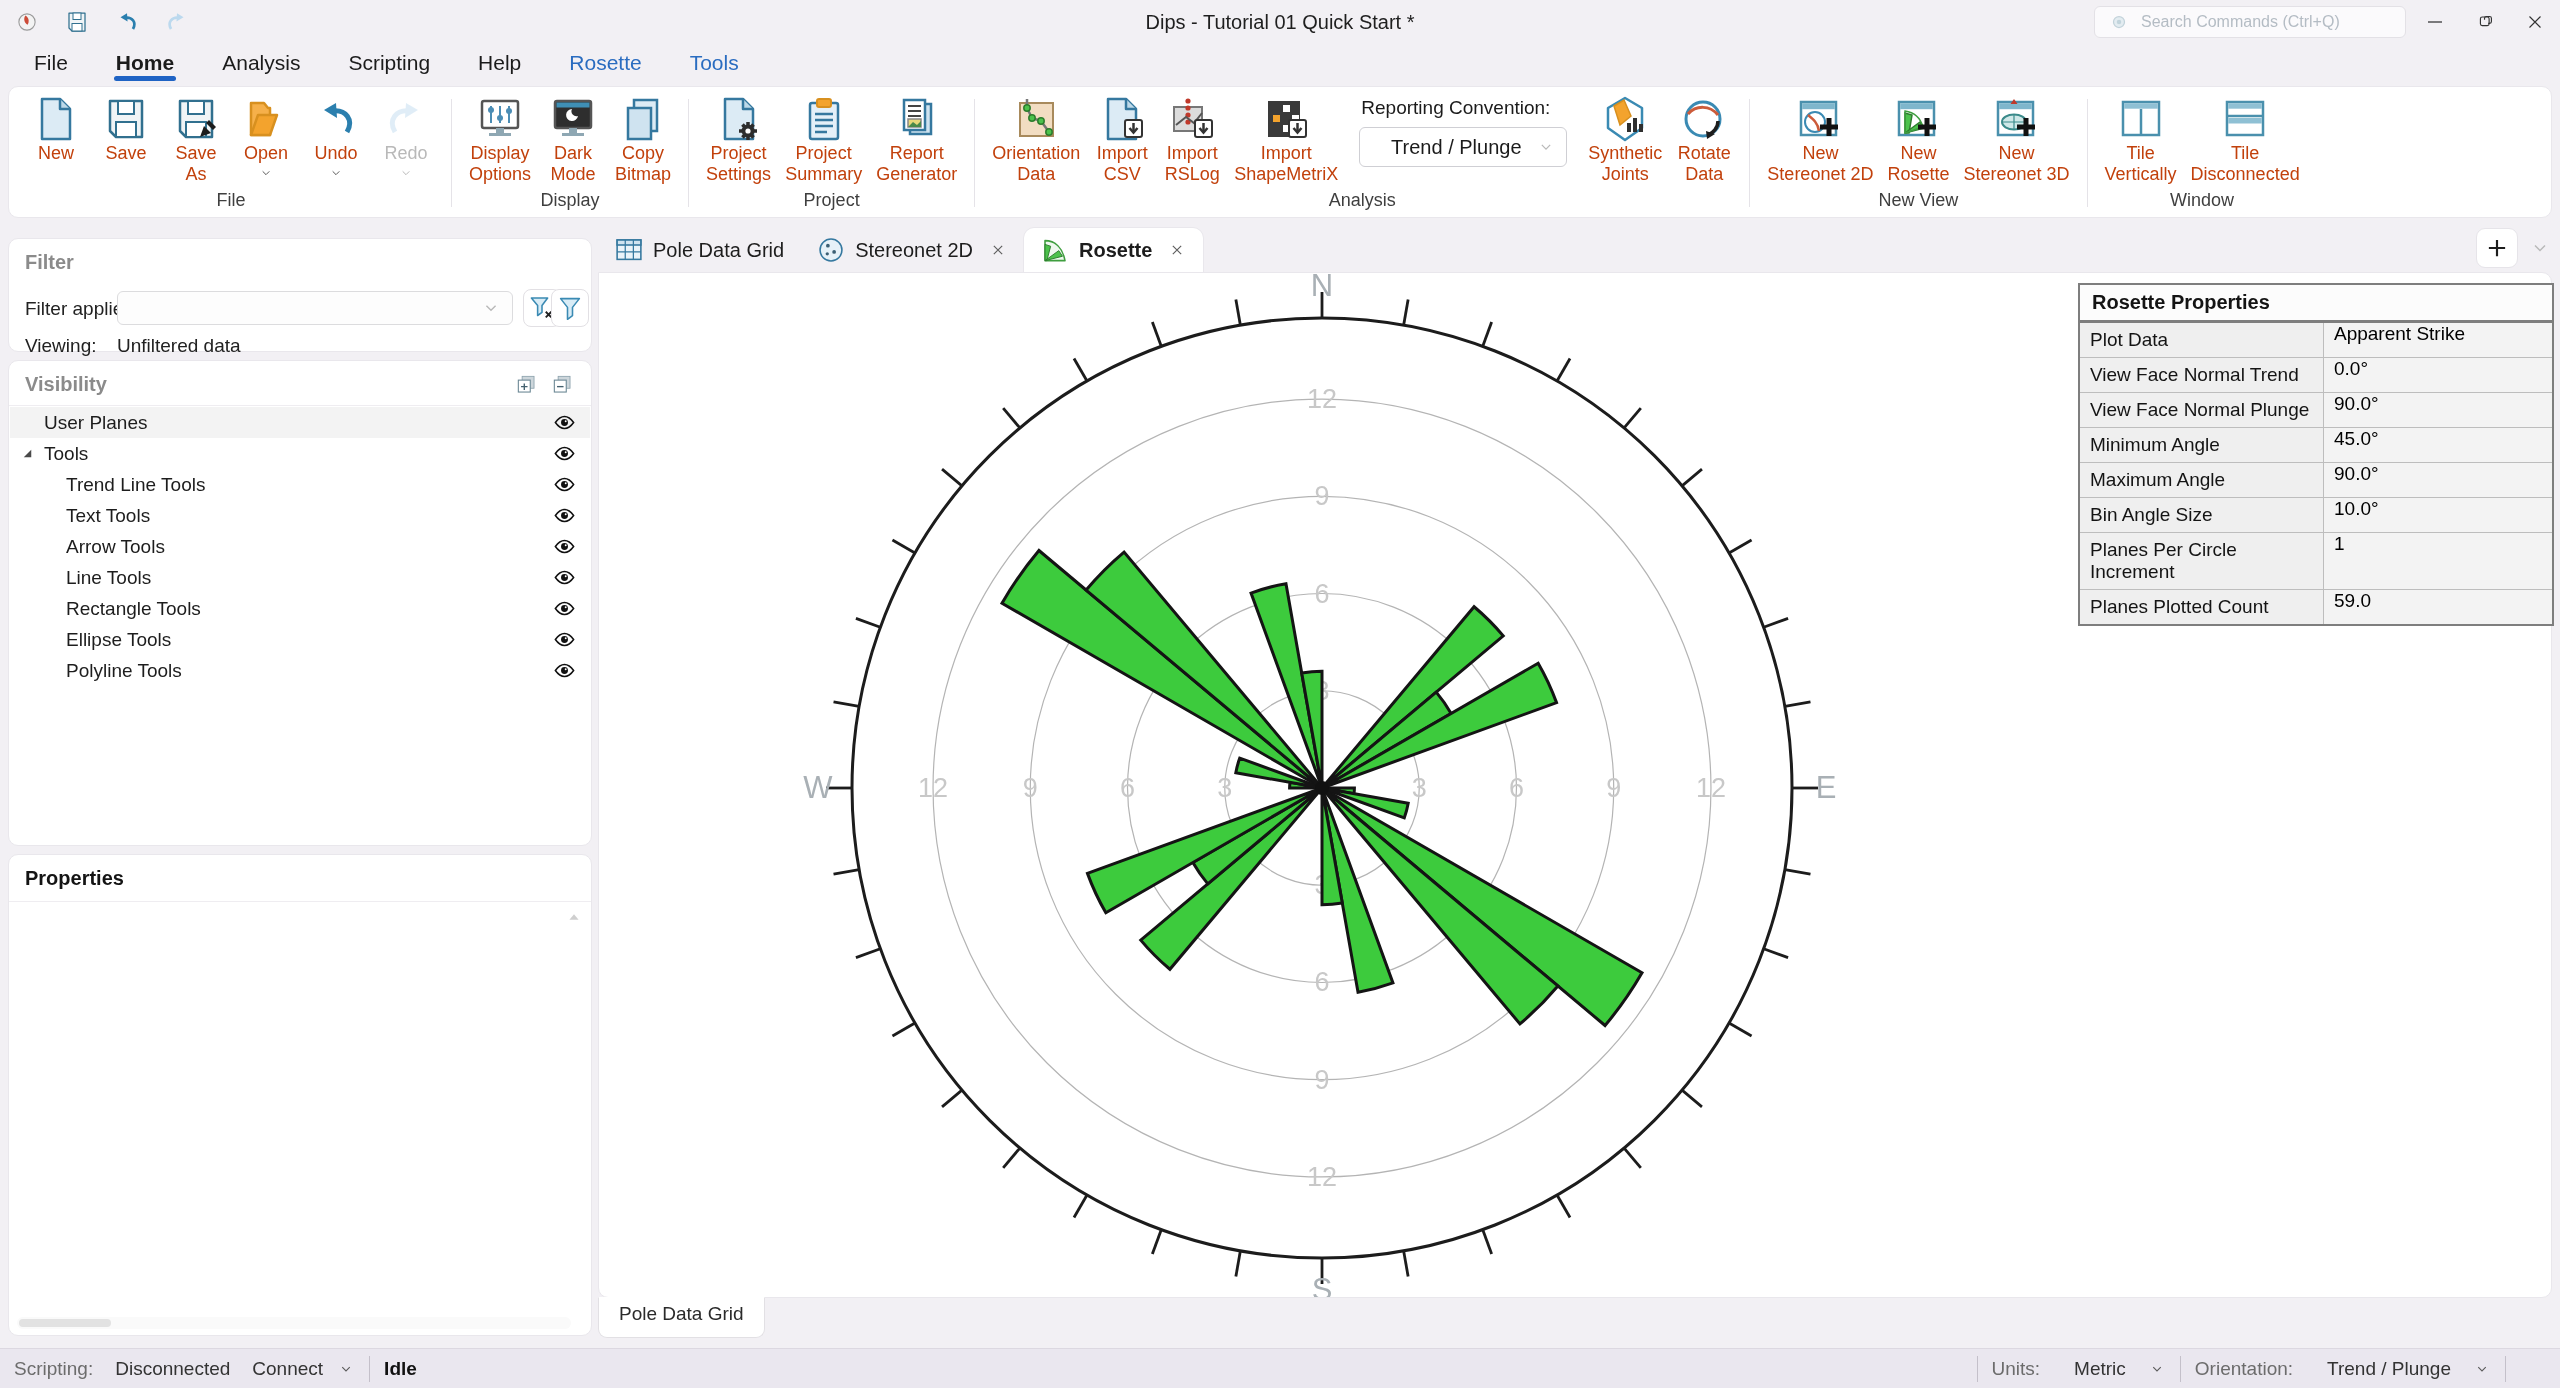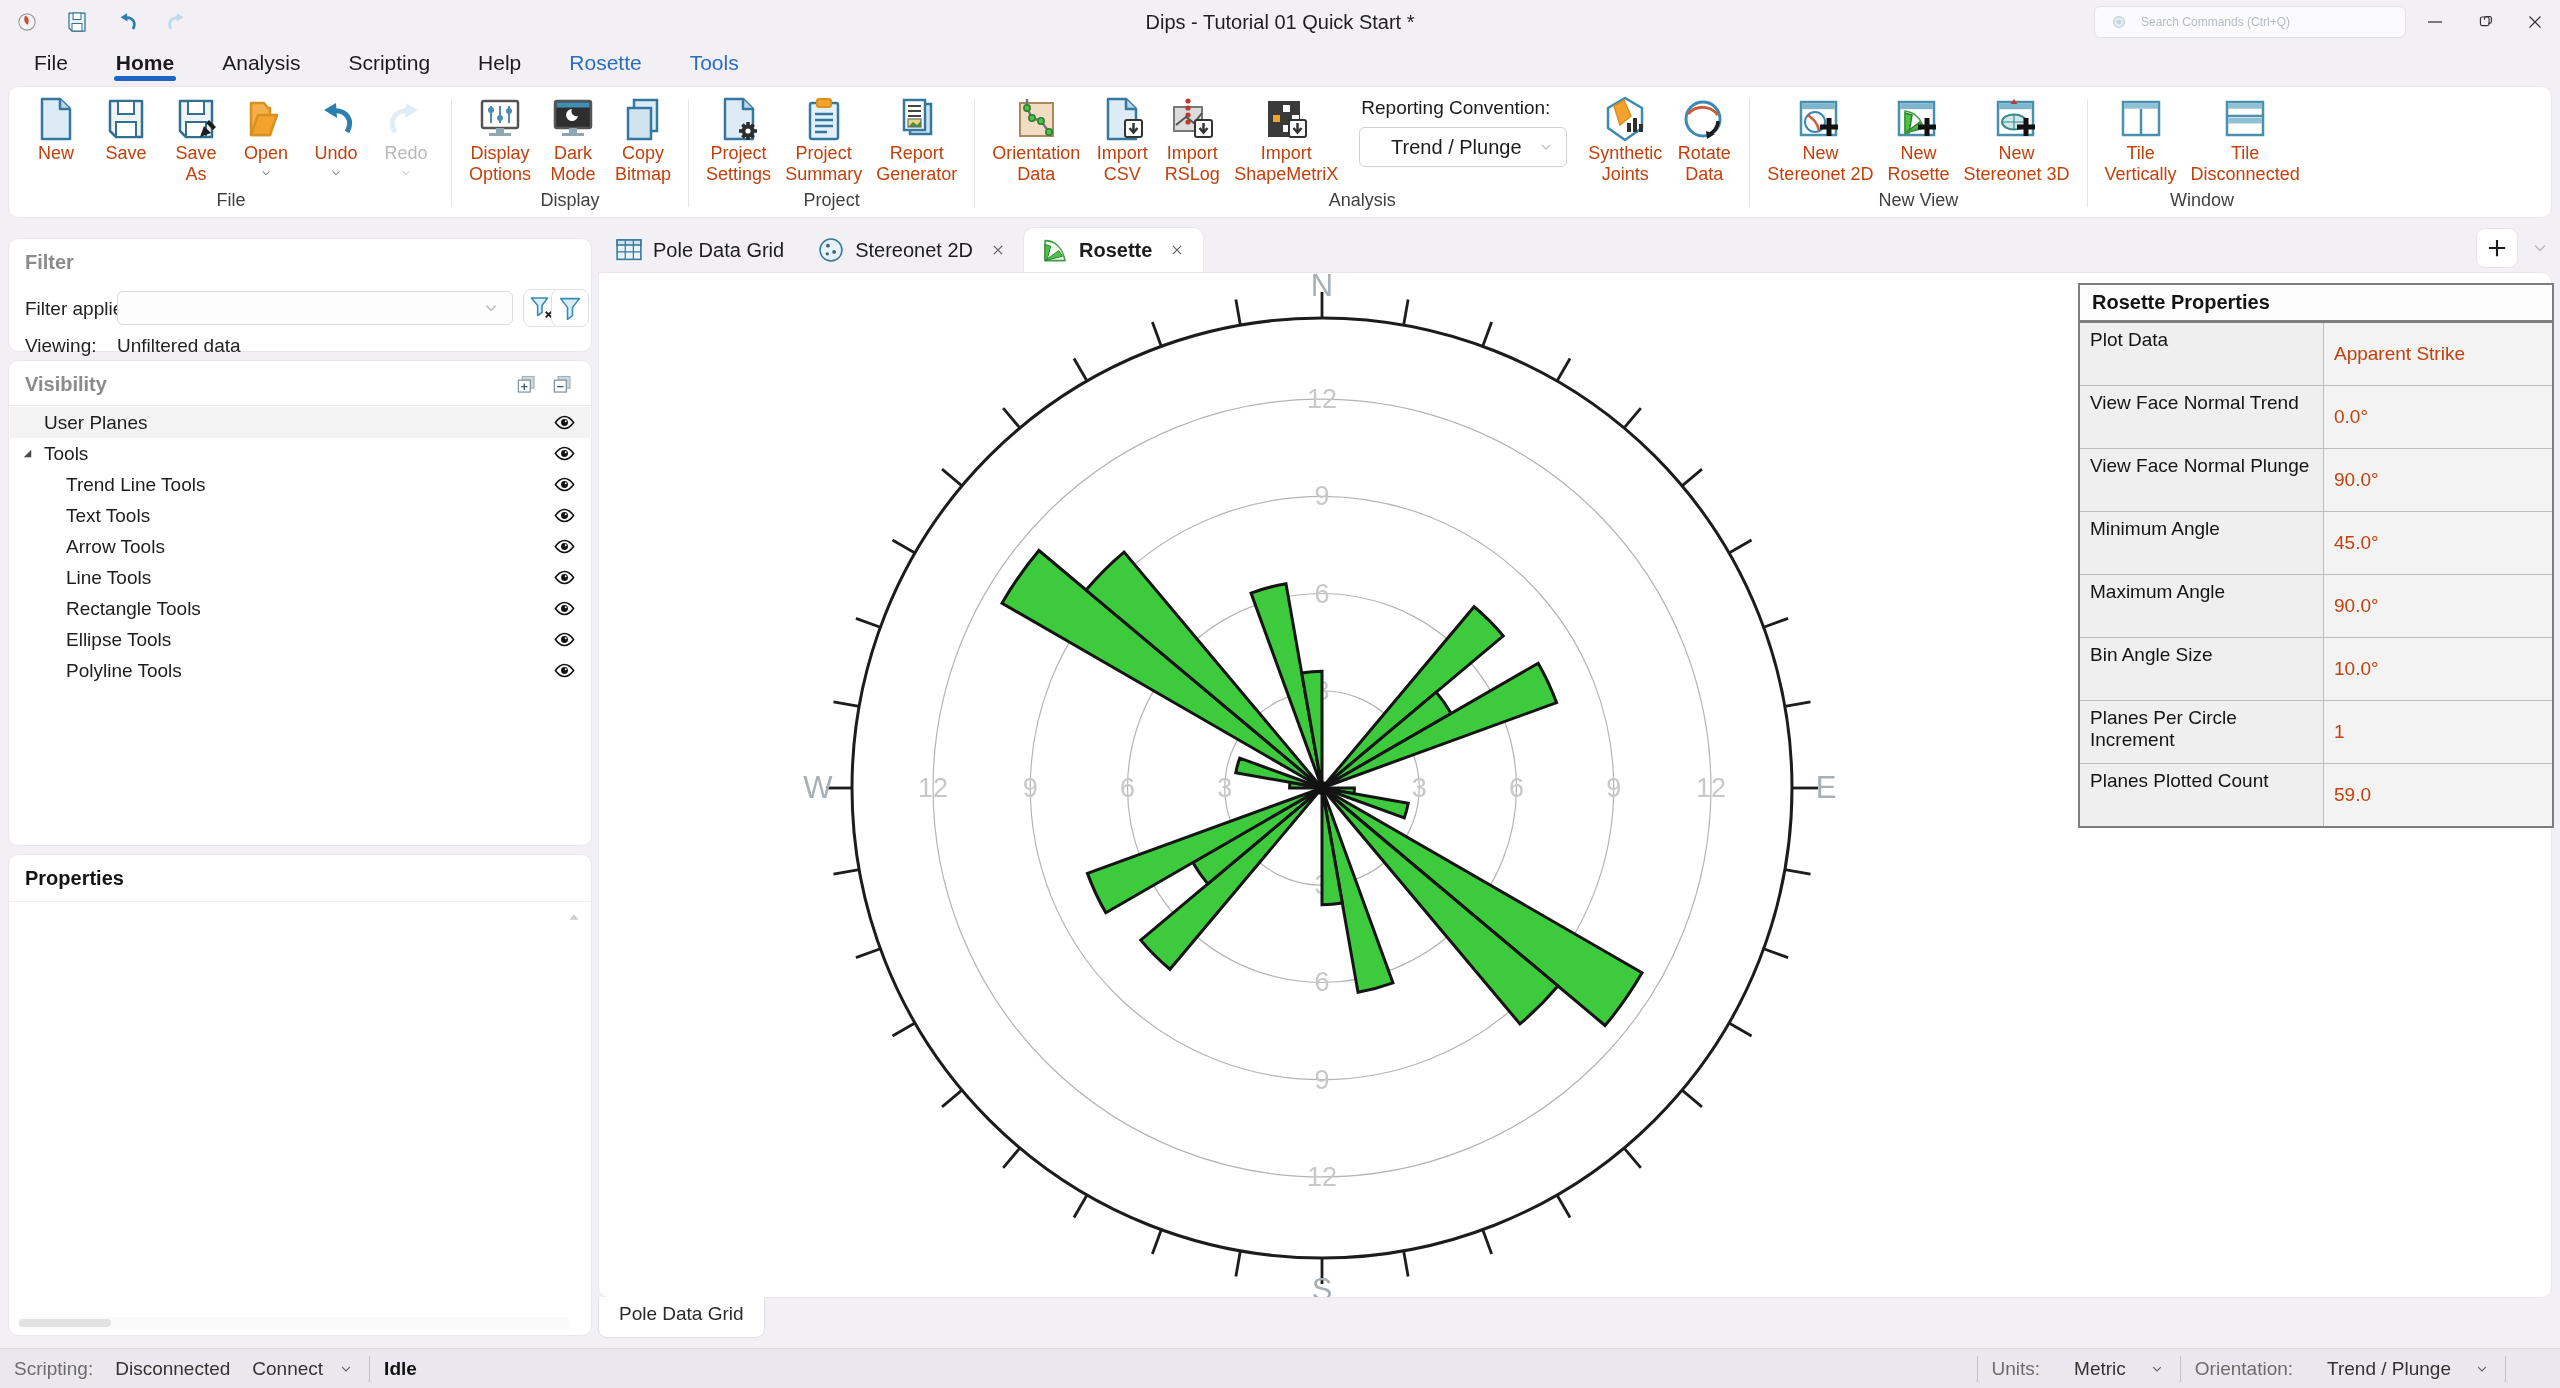--- a/index.html
+++ b/index.html
@@ -6,21 +6,21 @@
   html,body { width:2560px; height:1388px; overflow:hidden; }
   body { background:#f2f0f4; font-family:"Liberation Sans", sans-serif; color:#1b1b1b; position:relative; }
   svg { display:block; }
 
   
   #titlebar { position:absolute; left:0; top:0; right:0; height:44px; }
   .qat { position:absolute; left:12px; top:7px; display:flex; gap:20px; align-items:center; }
   .qat .qbtn { width:30px; height:30px; display:flex; align-items:center; justify-content:center; }
   #win-title { position:absolute; left:0; right:0; top:0; height:44px; text-align:center; line-height:44px; font-size:20px; color:#1f1f1f; }
   #searchbox { position:absolute; right:154px; top:6px; width:312px; height:32px; background:#fbfafc; border:1px solid #e3e1e6; border-radius:6px; display:flex; align-items:center; gap:10px; padding:0 12px; }
-  #searchbox .ph { font-size:12px; color:#b4bcc4; white-space:nowrap; }
+  #searchbox .ph { font-size:16px; color:#b4bcc4; white-space:nowrap; }
   #winbtns { position:absolute; right:0; top:0; display:flex; }
   .winbtn { width:50px; height:44px; display:flex; align-items:center; justify-content:center; }
 
   
   #menubar { position:absolute; left:10px; top:44px; right:0; height:40px; display:flex; align-items:center; }
   .menu-item { position:relative; padding:0 24px; font-size:21px; color:#1b1b1b; height:40px; line-height:38px; }
   .menu-item.active { font-weight:bold; }
   .menu-item.active::after { content:""; position:absolute; left:22px; right:22px; bottom:3px; height:5px; border-radius:3px; background:#1f63c4; }
   .menu-item.accent { color:#2a6cc0; }
 
@@ -77,21 +77,21 @@
   #canvas { position:absolute; left:598px; top:272px; right:8px; height:1026px; background:#fff; border:1px solid #e9e7ec; border-radius:0 10px 10px 10px; }
   #bottom-tabs { position:absolute; left:598px; top:1298px; height:40px; display:flex; }
   .btab { background:#fff; border:1px solid #e2e0e4; border-top:1px solid #fff; margin-top:-1px; border-radius:0 0 9px 9px; padding:5px 20px 9px; font-size:19px; color:#2a2a2a; }
 
   
   #proptable { position:absolute; left:2078px; top:283px; width:476px; background:#fff; border:2px solid #7e7e7e; }
   .pt-title { font-weight:bold; font-size:20px; padding:6px 12px; background:#fcfcfc; border-bottom:3px solid #7e7e7e; color:#141414; }
   .pt-row { display:grid; grid-template-columns:244px 1fr; border-top:1px solid #bdbdbd; }
   .pt-row:first-of-type { border-top:none; }
   .pt-label { font-weight:normal; background:#efefef; padding:6px 10px; font-size:19px; border-right:1px solid #bdbdbd; color:#141414; }
-  .pt-value { background:#f3f3f3; padding:20px 10px; font-size:19px; color:#c2410c; }
+  .pt-value { background:#f3f3f3; padding:0 10px; font-size:19px; color:#000000; }
 
   
   #statusbar { position:absolute; left:0; right:0; bottom:0; height:40px; background:#eae7ef; border-top:1px solid #dcd8e1; display:flex; align-items:center; font-size:19px; color:#333; padding:0 14px; }
   .sb-div { width:1px; height:26px; background:#c4c0ca; margin:0 14px; }
   .sb-dim { color:#6c6c6c; }
   .sb-gap { width:22px; }
   .sb-bold { font-weight:bold; color:#111; }
   #sb-right { margin-left:auto; display:flex; align-items:center; }
 </style>
 </head>

